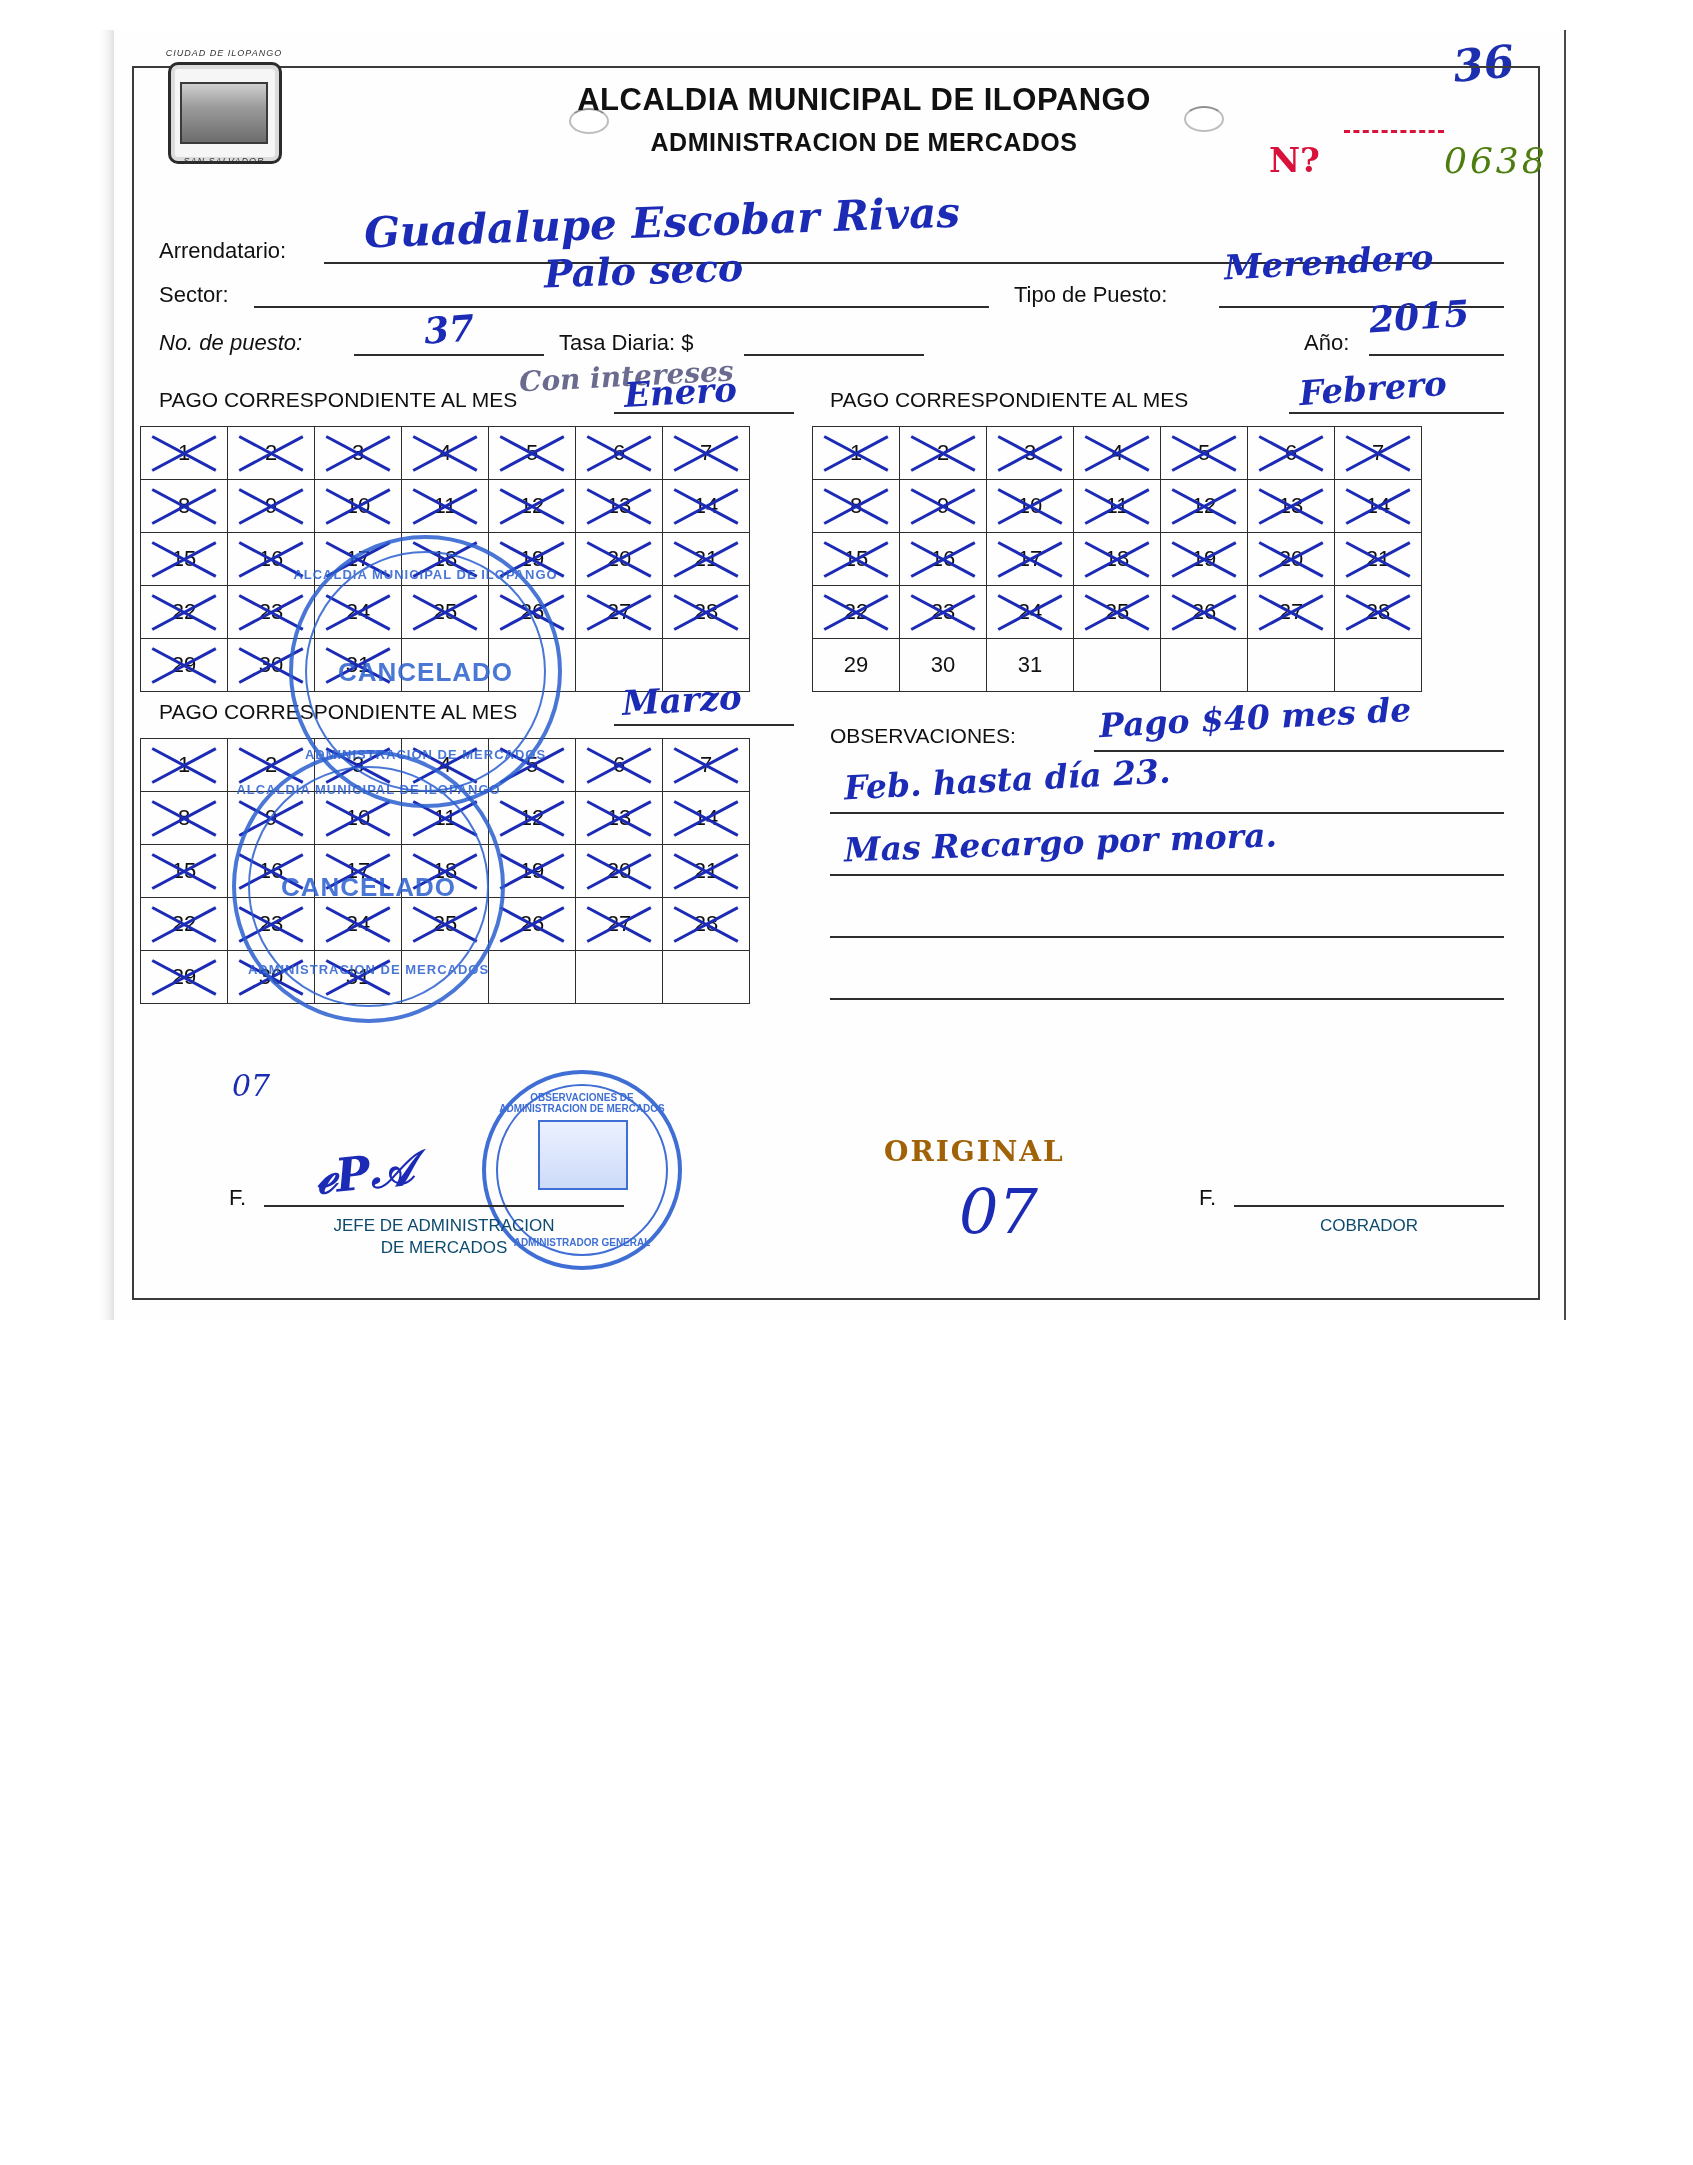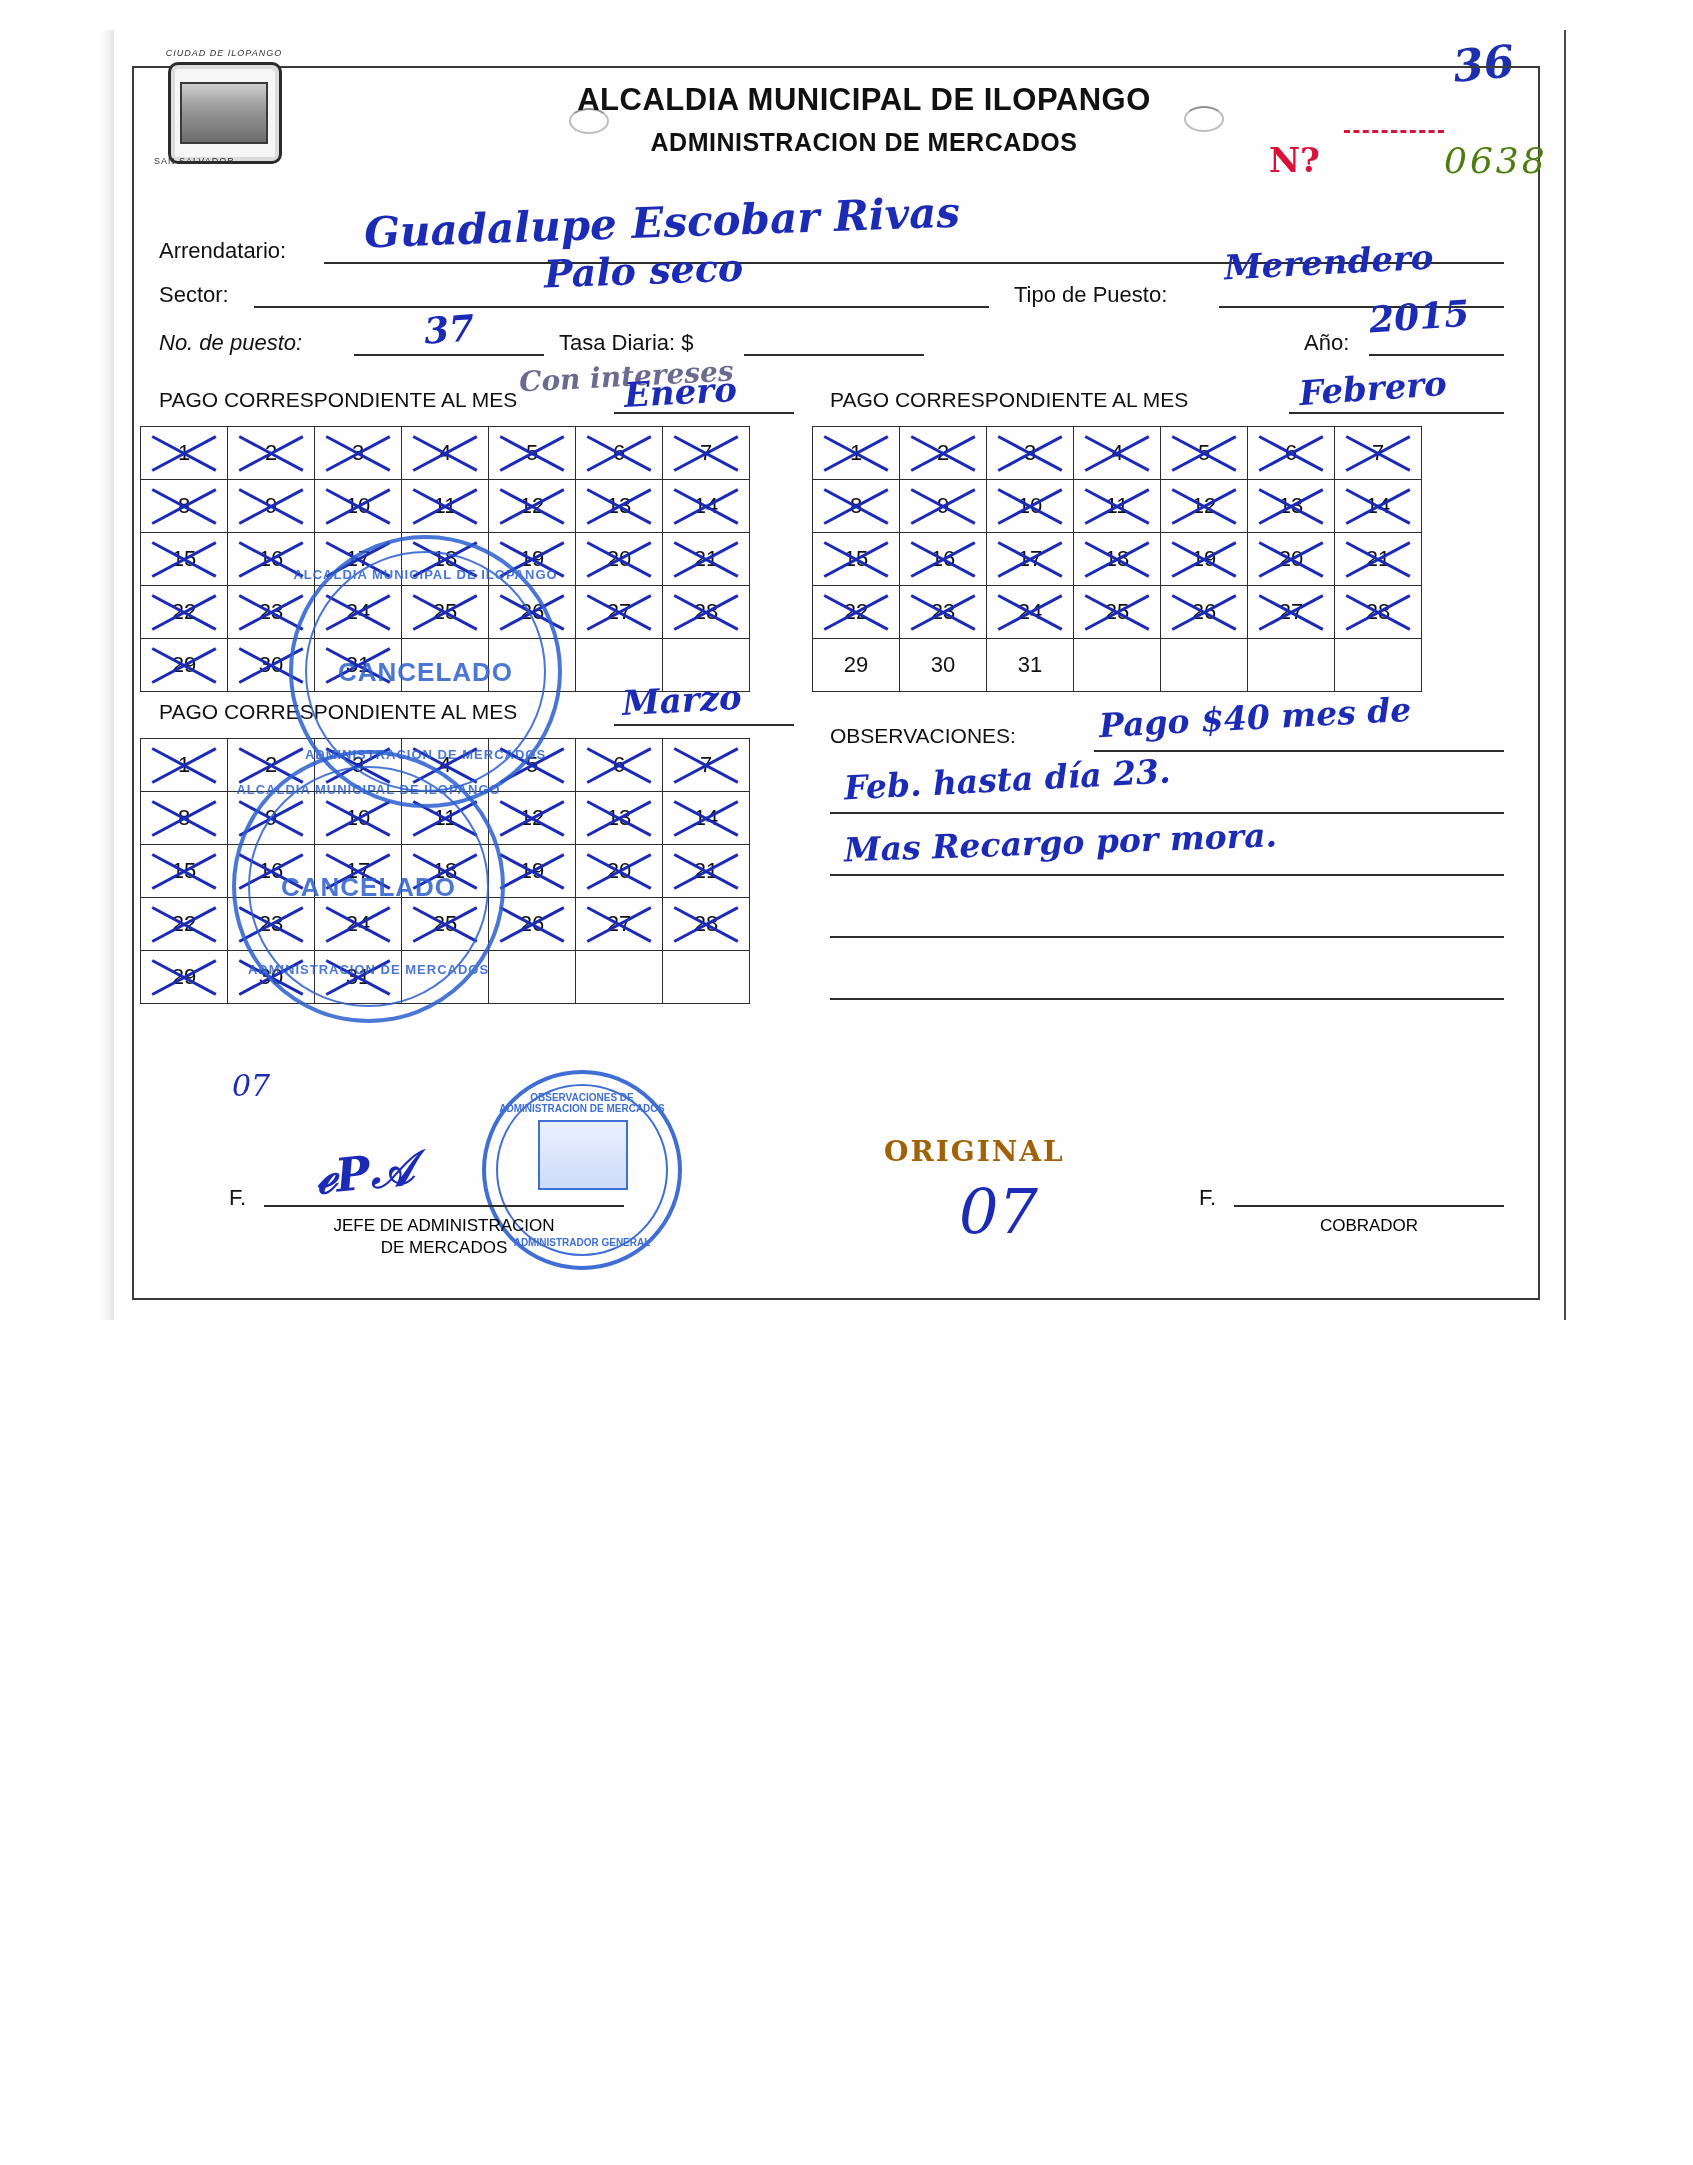--- a/index.html
+++ b/index.html
@@ -49,22 +49,22 @@
     position:absolute;left:26px;top:34px;width:84px;height:58px;
     background:
       linear-gradient(180deg,#cfcfcf 0%,#9b9b9b 40%,#6d6d6d 100%);
     border:2px solid #3a3a3a;
   }
   .crest .tinytext{
     position:absolute;left:0;top:0;width:140px;text-align:center;
     font-size:9px;color:#333;letter-spacing:1px;font-style:italic;
   }
   .crest .tinytext2{
-    position:absolute;left:0;top:108px;width:140px;text-align:left;
-    font-size:9px;color:#333;letter-spacing:1px;
+    position:absolute;left:0;top:108px;width:140px;text-align:center;
+    font-size:9px;color:#333;letter-spacing:1px;font-style:italic;
   }
 
   
   .title1{
     position:absolute;left:300px;top:52px;width:900px;text-align:center;
     font-size:31px;font-weight:bold;color:#111;letter-spacing:.5px;
   }
   .title2{
     position:absolute;left:300px;top:98px;width:900px;text-align:center;
     font-size:25px;font-weight:bold;color:#111;letter-spacing:.5px;
@@ -169,21 +169,21 @@
     color:#a16207;font-size:28px;font-weight:bold;letter-spacing:2px;
     font-family:"DejaVu Serif", serif;
   }
   .bignum{
     position:absolute;left:845px;top:1145px;
     color:#1b2bb5;font-size:62px;font-family:"DejaVu Serif", serif;
     font-style:italic;
   }
 
   .sig-f{position:absolute;font-size:22px;color:#111;}
-  .sig-cap{position:absolute;font-size:17px;color:#000000;text-align:center;}
+  .sig-cap{position:absolute;font-size:17px;color:#0c4a6e;text-align:center;}
   .sig-line{position:absolute;border-bottom:2px solid #2d2d2d;height:0;}
 
   .scribble{
     position:absolute;color:#1b2bb5;font-family:"DejaVu Serif", serif;
     font-style:italic;
   }
 </style>
 </head>
 <body>
 

